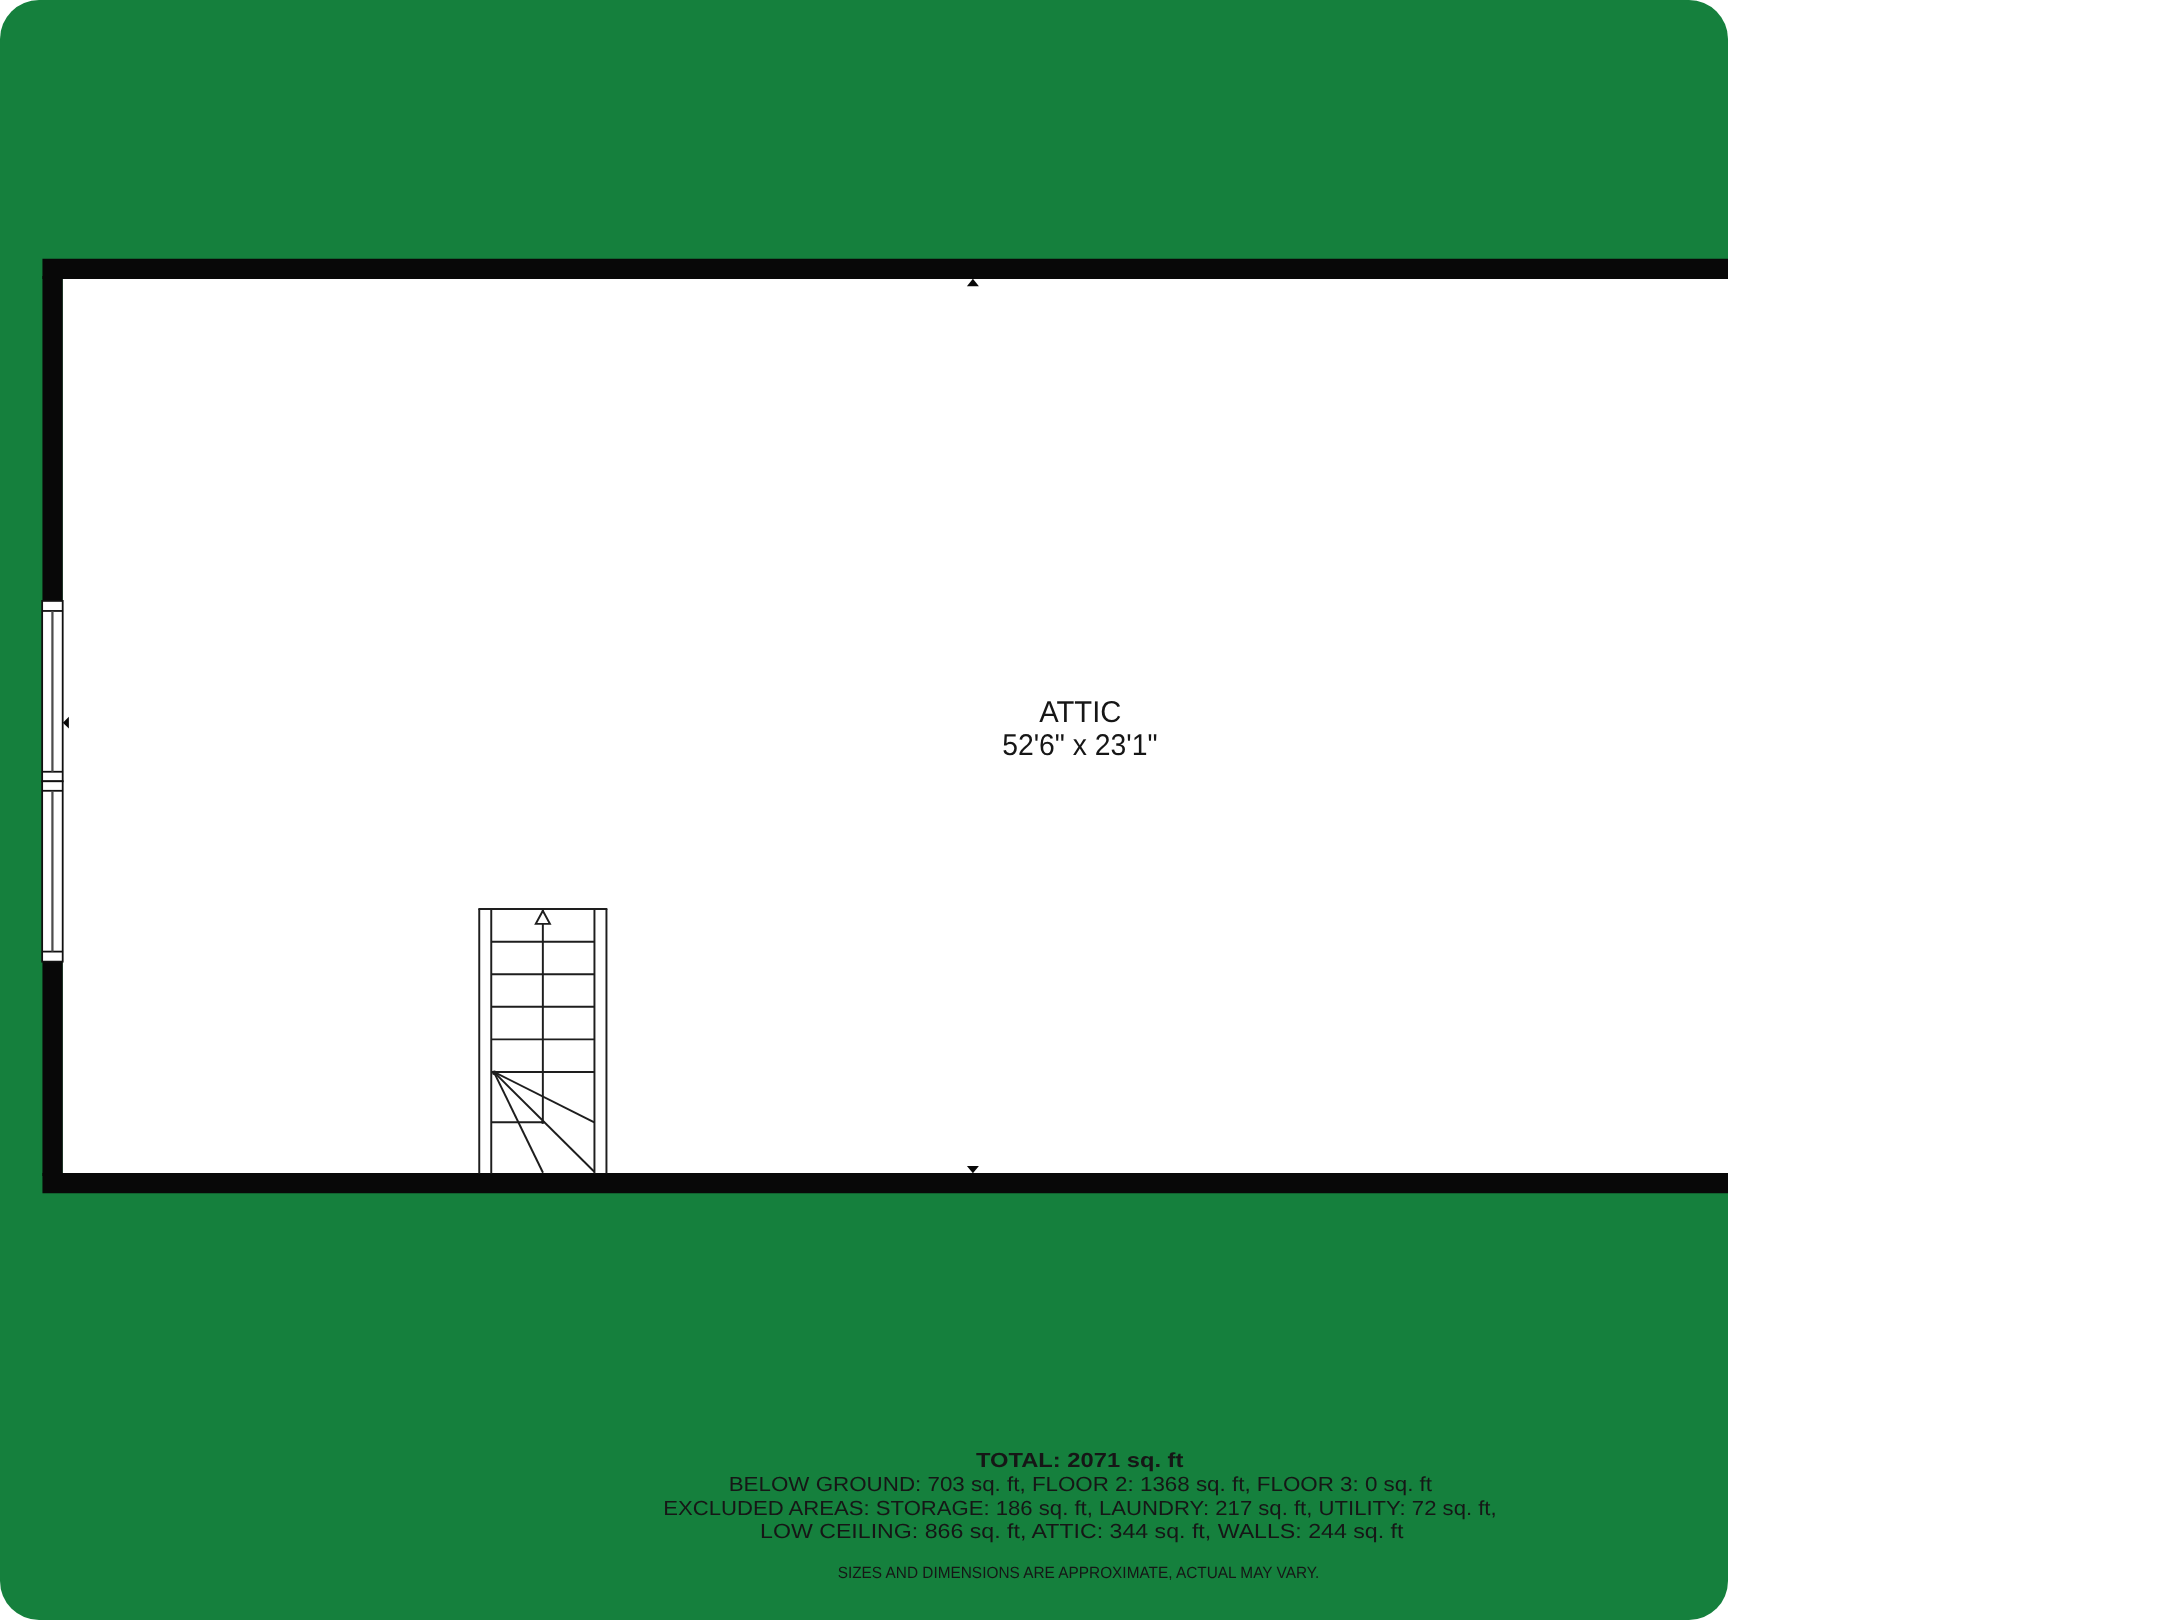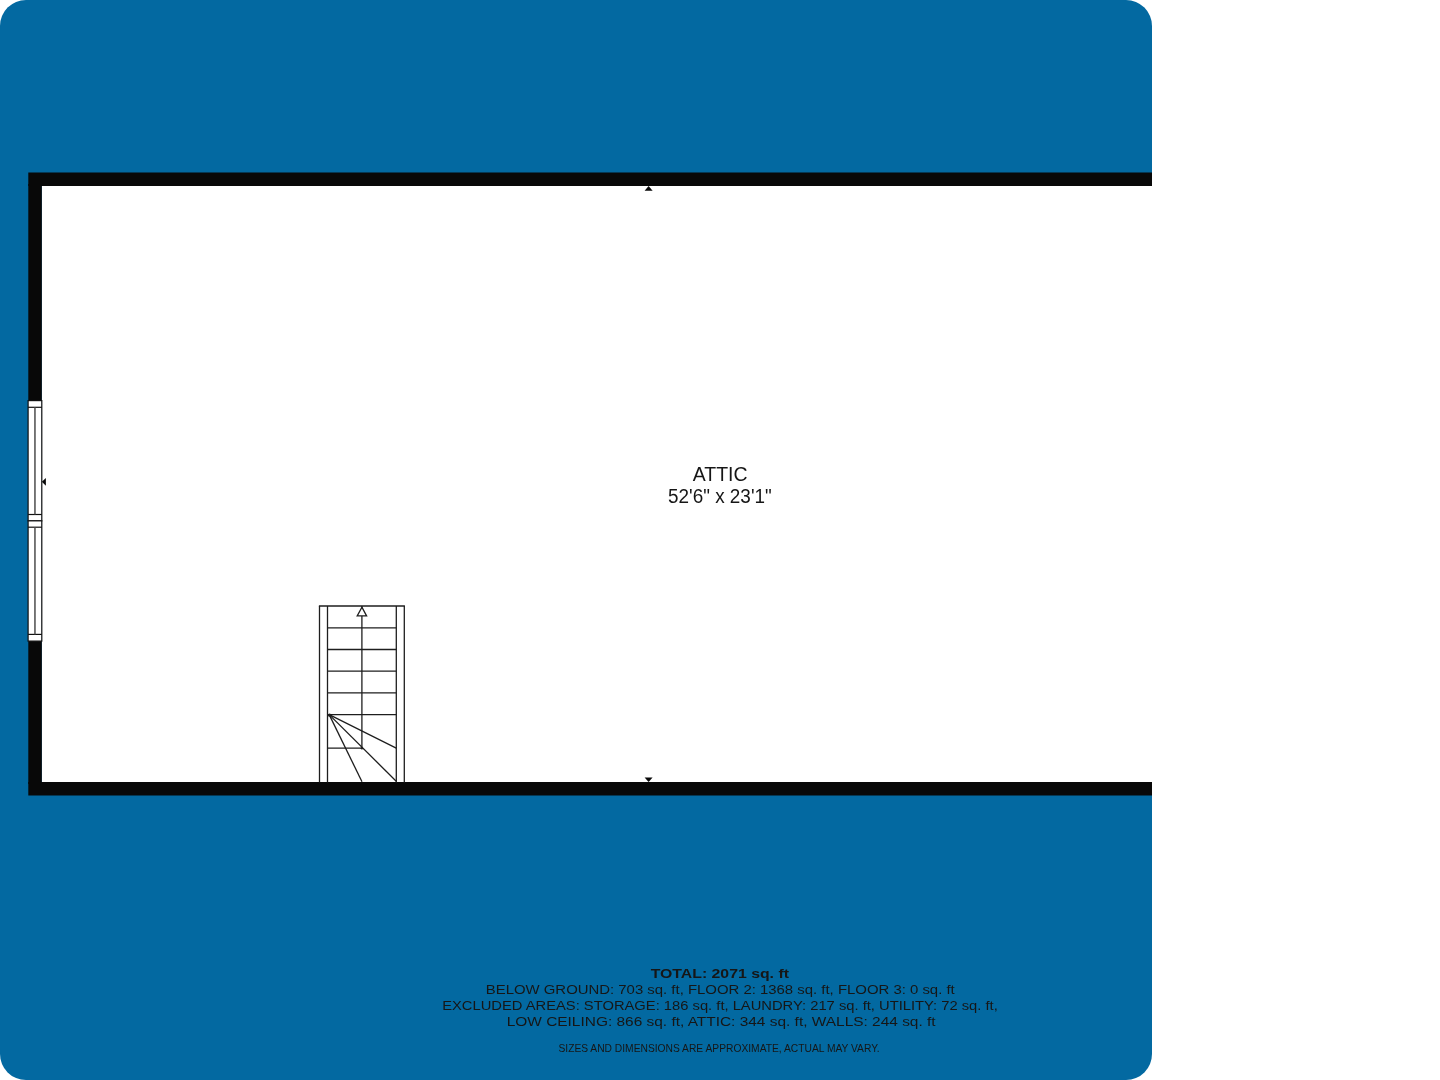--- a/index.html
+++ b/index.html
@@ -1,16 +1,16 @@
 <!DOCTYPE html>
 <html><head>
 <meta charset="utf-8">
 <style>
   html,body{margin:0;padding:0;background:#ffffff;}
-  .page{position:relative;width:1152px;height:1080px;background:#0369a1;overflow:hidden;border-radius:26px;}
+  .page{position:relative;width:1152px;height:1080px;background:#15803d;overflow:hidden;border-radius:26px;}
   svg text{font-family:"Liberation Sans", sans-serif;fill:#161616;}
 </style>
 </head>
 <body>
 <div class="page">
 <svg width="1440" height="1080" viewBox="0 0 1440 1080">
 
   <rect x="41.8" y="186" width="1356.2" height="596" fill="#ffffff"></rect>
 
   <rect x="28.3" y="172.5" width="1383.2" height="13.5" fill="#080808"></rect>

